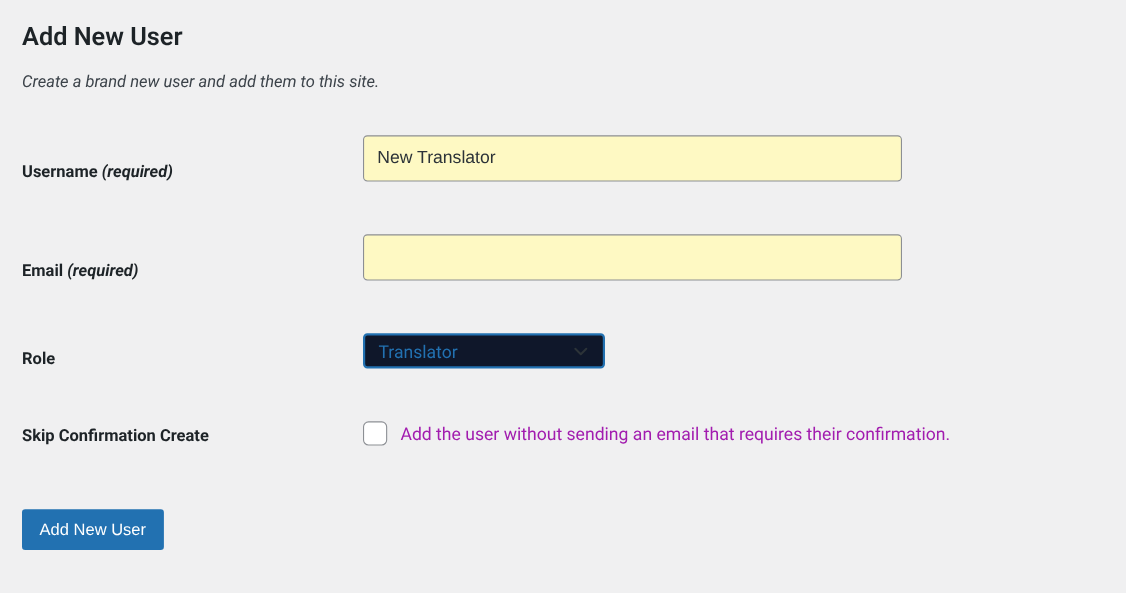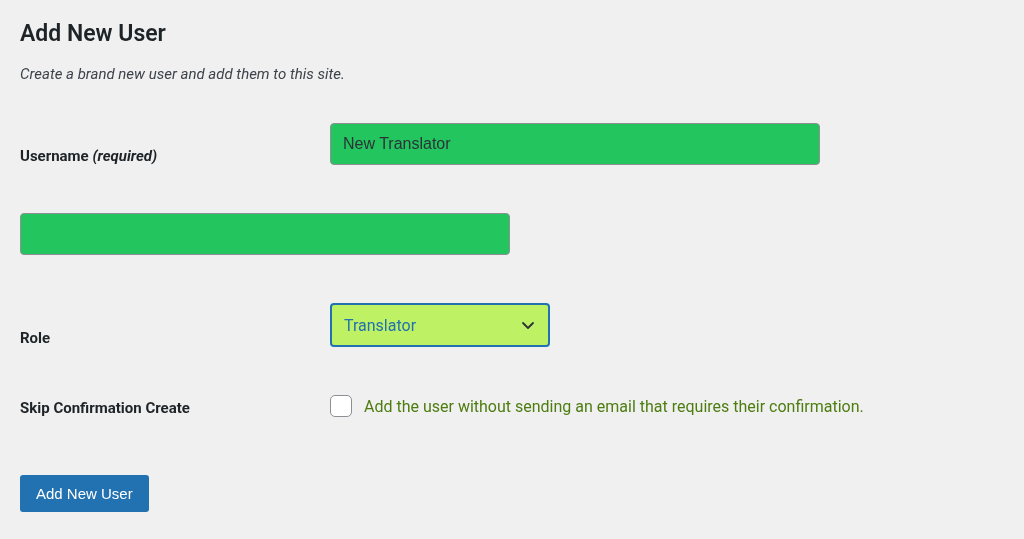--- a/index.html
+++ b/index.html
@@ -42,33 +42,33 @@
       color: #1d2327;
     }
     .form-label .required {
       font-style: italic;
     }
     .text-input {
       width: 490px;
       height: 42px;
       border: 1px solid #8c8f94;
       border-radius: 4px;
-      background: #22c55e;
+      background: #fef9c3;
       padding: 0 12px;
       font-size: 16px;
       color: #2c3338;
       outline: none;
     }
     .select-wrap {
       position: relative;
       width: 220px;
-      height: 44px;
+      height: 32px;
       border: 2px solid #2271b1;
       border-radius: 4px;
-      background: #bef264;
+      background: #0f172a;
       display: flex;
       align-items: center;
       padding: 0 38px 0 12px;
       cursor: pointer;
     }
     .select-value {
       font-size: 16px;
       color: #2271b1;
     }
     .select-chevron {
@@ -91,21 +91,21 @@
       width: 22px;
       height: 22px;
       border: 1px solid #8c8f94;
       border-radius: 5px;
       background: #ffffff;
       margin-right: 12px;
       cursor: pointer;
     }
     .checkbox-label {
       font-size: 16px;
-      color: #4d7c0f;
+      color: #a21caf;
       font-weight: 400;
     }
     .submit-button {
       background: #2271b1;
       color: #ffffff;
       border: none;
       border-radius: 3px;
       font-size: 15px;
       padding: 10px 16px;
       cursor: pointer;
@@ -121,20 +121,24 @@
 
 <div class="form-row">
   <label class="form-label">
     <span>Username</span>
     <span class="required">(required)</span>
   </label>
   <input type="text" class="text-input" value="New Translator" style="">
 </div>
 
 <div class="form-row">
+  <label class="form-label">
+    <span>Email</span>
+    <span class="required">(required)</span>
+  </label>
   <input type="text" class="text-input" value="" style="">
 </div>
 
 <div class="form-row">
   <label class="form-label">Role</label>
   <div class="select-wrap">
     <span class="select-value">Translator</span>
     <span class="select-chevron">
       <svg width="16" height="16" viewBox="0 0 16 16" fill="none">
         <path d="M3 6 L8 11 L13 6" stroke="#2c3338" stroke-width="1.8" fill="none" stroke-linecap="round" stroke-linejoin="round"></path>

